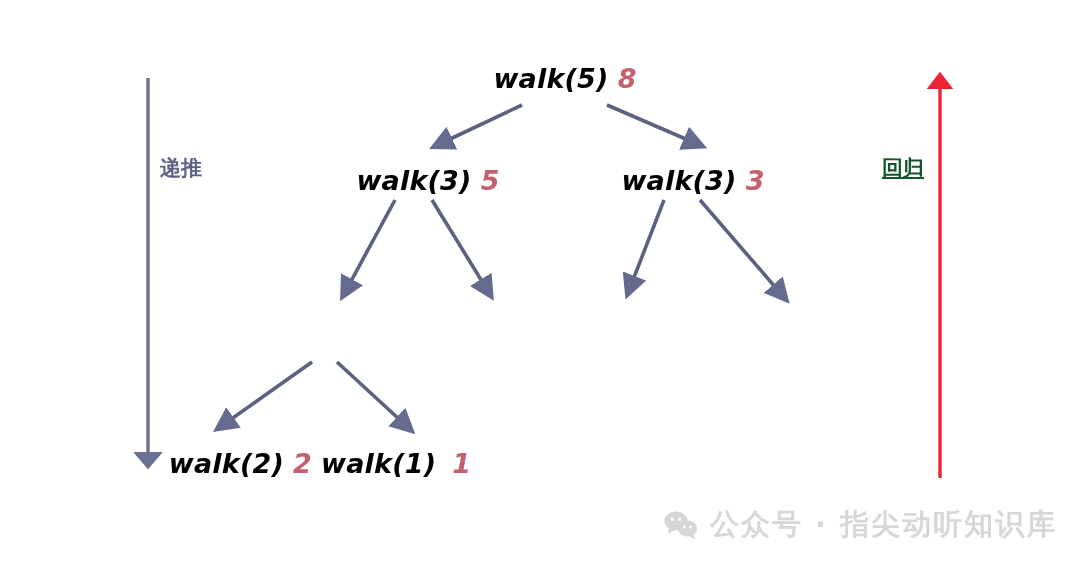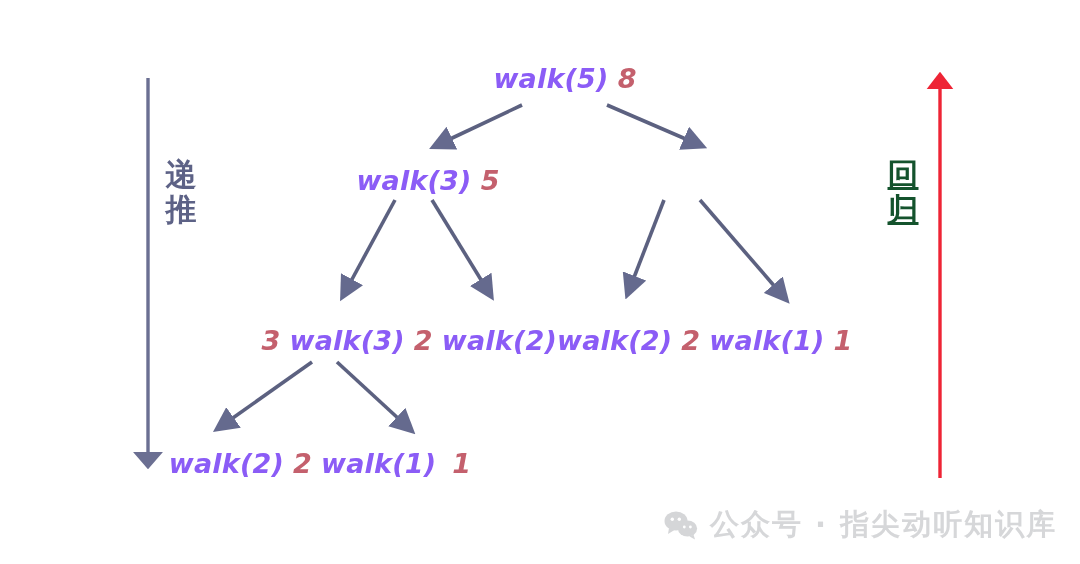--- a/index.html
+++ b/index.html
@@ -33,30 +33,30 @@
     transform: translate(-50%, -50%);
   }
   .node .val {
     color: #c4606d;
     font-style: italic;
     font-weight: 700;
     font-family: "DejaVu Sans", sans-serif;
     padding: 0 2px;
   }
   .node .call {
-    color: #8b5cf6;
+    color: #000000;
     margin-top: 37px;
   }
   .node .gap { display: inline-block; width: 7px; }
 
   
   .side-label {
     position: absolute;
     font-family: "DejaVu Sans", sans-serif;
-    font-size: 31px;
+    font-size: 21px;
     font-weight: 700;
     line-height: 1.12;
     text-align: center;
     width: 42px;
     transform: translate(-50%, 0);
   }
   .side-label.left  { color: #5d6286; }
   .side-label.right { color: #14532d; text-decoration: underline; }
 
   
@@ -155,24 +155,24 @@
   </svg>
 
   <div class="node" style="left:566px; top:78px;">
     <span class="call">walk(5)</span><span class="gap"></span><span class="val">8</span>
   </div>
 
   <div class="node" style="left:429px; top:180px;">
     <span class="call">walk(3)</span><span class="gap"></span><span class="val">5</span>
   </div>
 
+  <div class="node" style="left:694px; top:180px;">
+    <span class="call">walk(3)</span><span class="gap"></span><span class="val">3</span>
+  </div>
 
-  <div class="node" style="left:557px; top:340px;">
-    <span class="val">3</span><span class="gap"></span><span class="call">walk(3)</span><span class="gap"></span><span class="val">2</span><span class="gap"></span><span class="call">walk(2)</span><span class="call">walk(2)</span><span class="gap"></span><span class="val">2</span><span class="gap"></span><span class="call">walk(1)</span><span class="gap"></span><span class="val">1</span>
-  </div>
 
   <div class="node" style="left:321px; top:463px;text-align:center;">
     <span class="call">walk(2)</span><span class="gap"></span><span class="val">2</span><span class="gap"></span><span class="call">walk(1)</span><span class="gap"></span><span class="gap"></span><span class="val">1</span>
   </div>
 
   <div class="side-label left" style="left:181px; top:157px;">递推</div>
 
   <div class="side-label right" style="left:903px; top:157px;">回归</div>
 
   <div class="watermark" style="left:664px; top:505px;">

